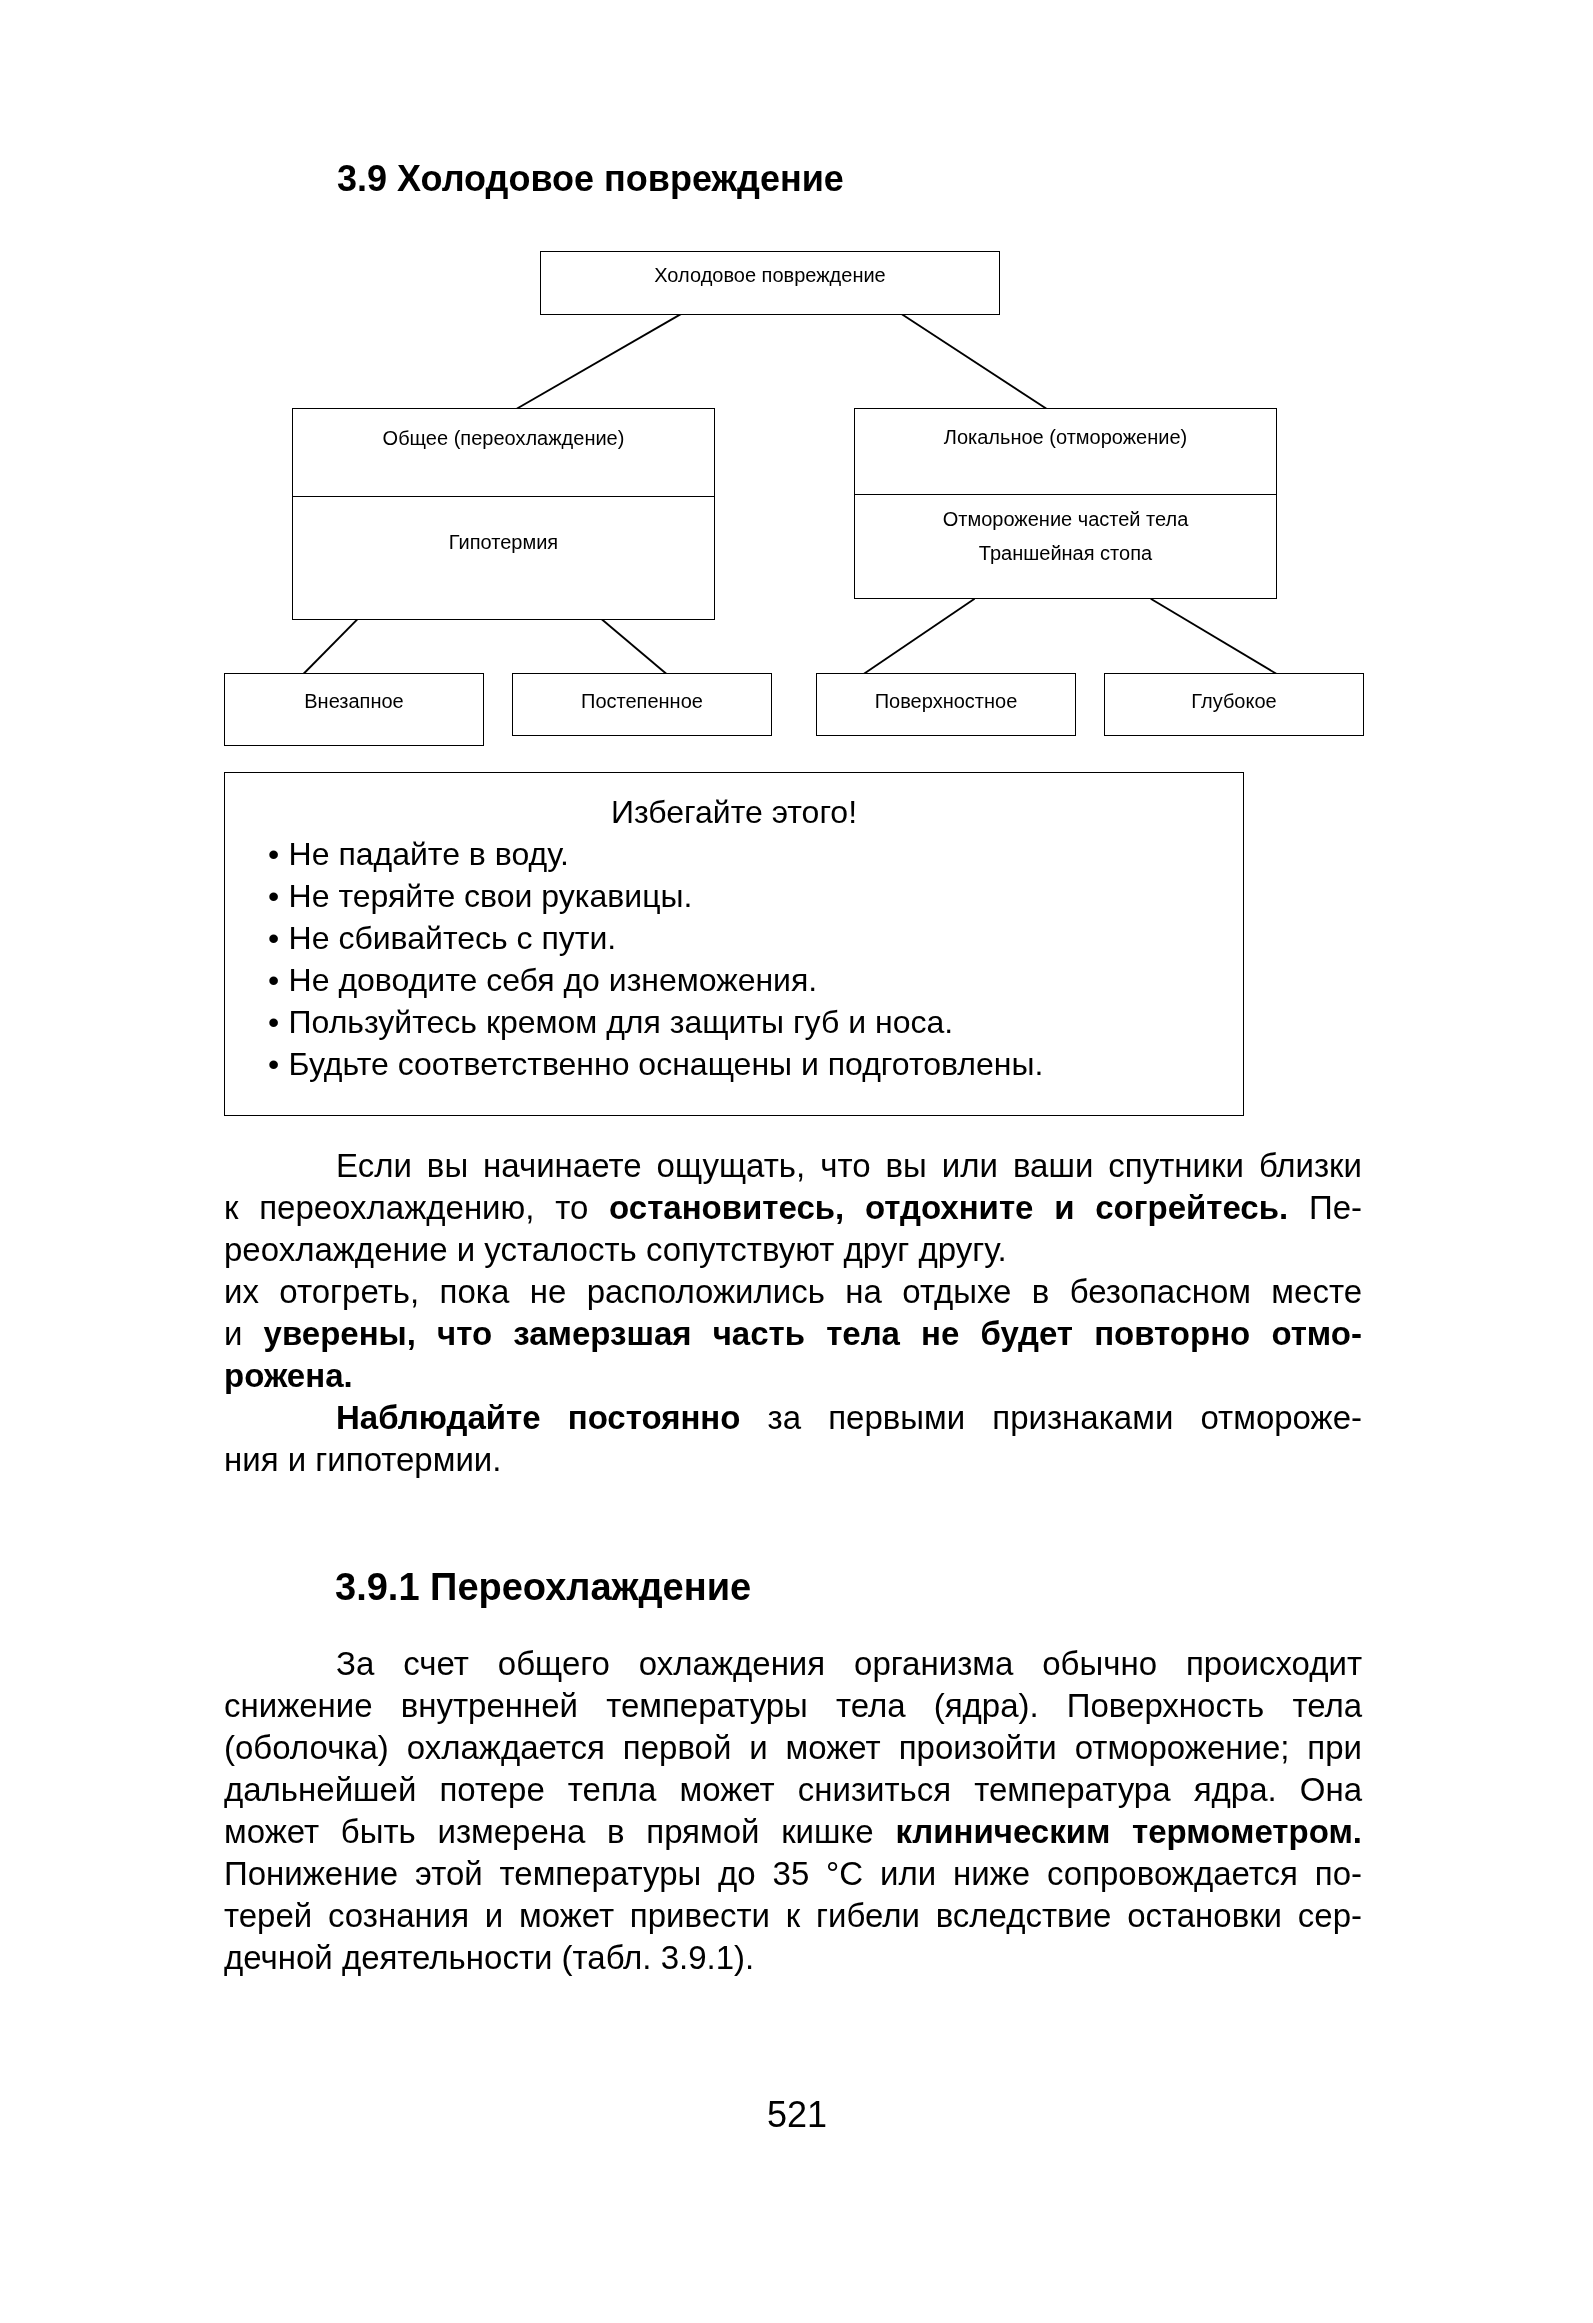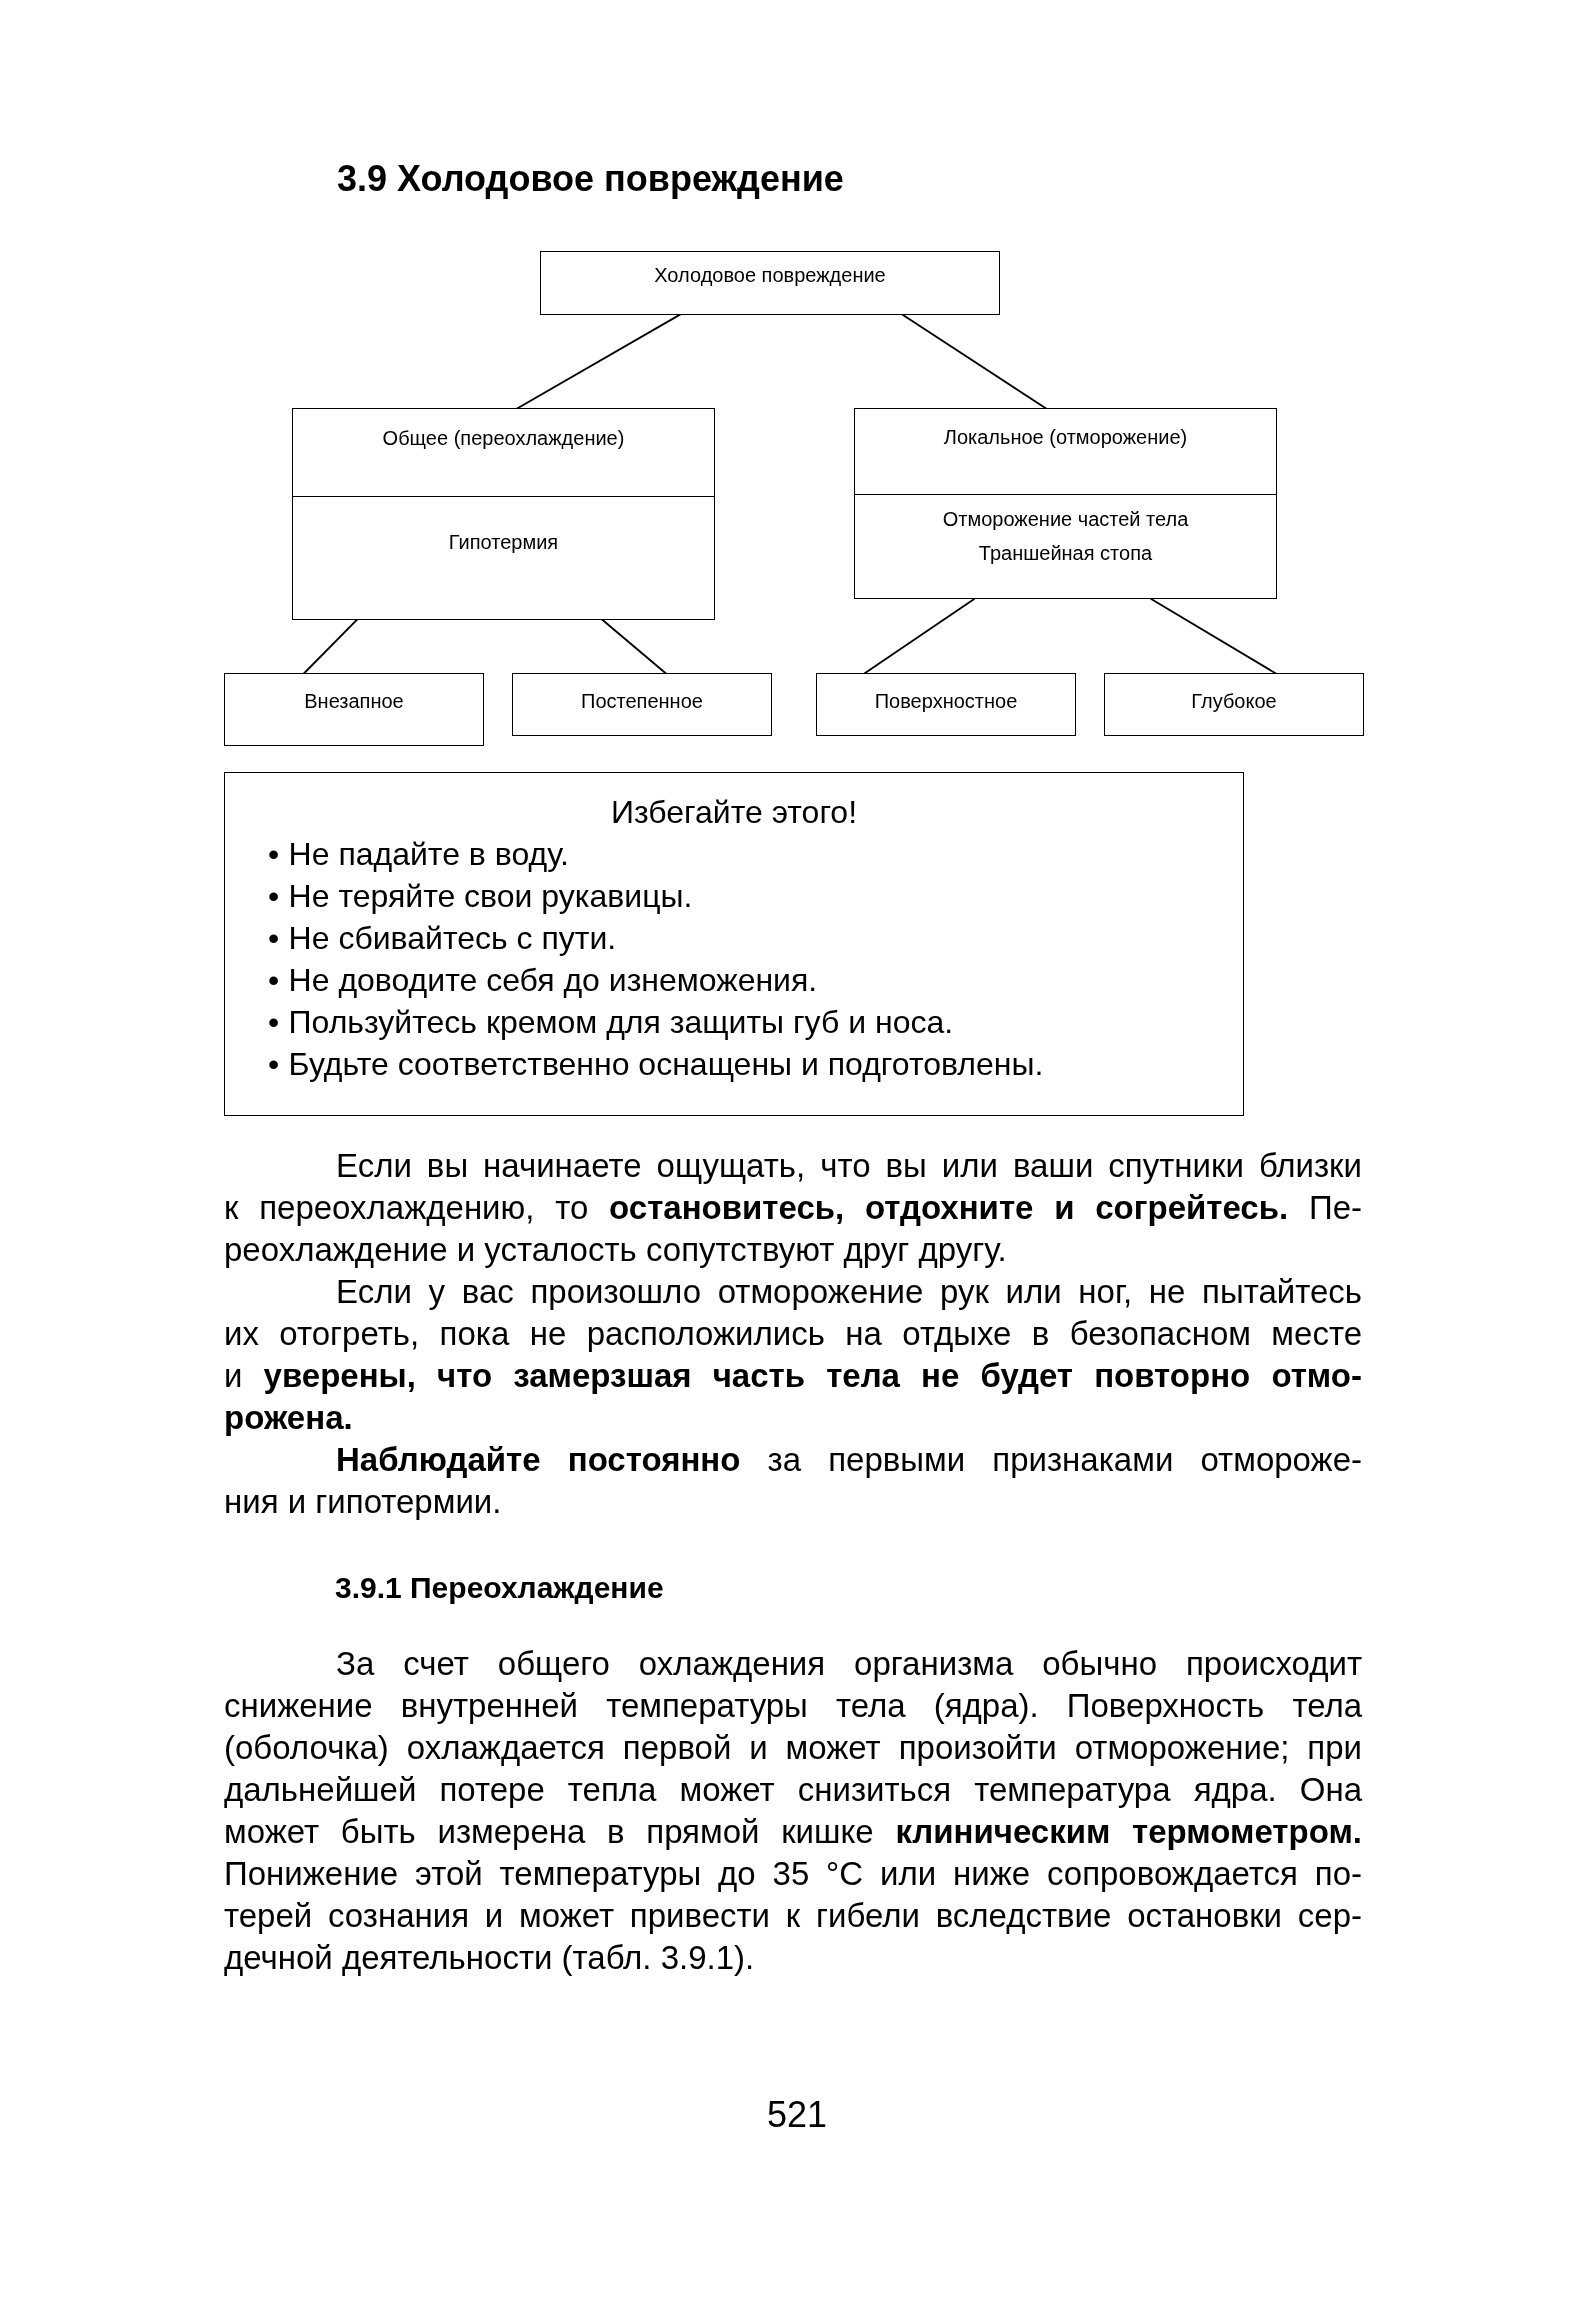--- a/index.html
+++ b/index.html
@@ -1,20 +1,20 @@
 <!DOCTYPE html>
 <html style="font-size:15px"><head>
 <meta charset="utf-8">
 <style>
   html, body { margin:0; padding:0; background:#ffffff; }
   body { width:1594px; height:2324px; position:relative; overflow:hidden;
          font-family:"Liberation Sans", sans-serif; color:#000; }
   .abs { position:absolute; }
   .h1 { left:337px; top:156px; font-size:36px; font-weight:bold; line-height:45px; white-space:nowrap; }
-  .h2 { left:335px; top:1568px; font-size:30px; font-weight:bold; line-height:39px; white-space:nowrap; }
+  .h2 { left:335px; top:1568px; font-size:38px; font-weight:bold; line-height:39px; white-space:nowrap; }
   .box { position:absolute; border:1.9px solid #000; box-sizing:border-box; background:#fff; }
   .box-text { position:absolute; left:0; right:0; text-align:center; font-size:20px; line-height:35px; white-space:nowrap; }
   .divider { position:absolute; left:0; right:0; height:0; border-top:1.9px solid #000; }
   svg.connectors { position:absolute; left:0; top:0; width:1594px; height:2324px; pointer-events:none; }
   .warn { left:224px; top:772px; width:1020px; height:344px; }
   .warn-title { position:absolute; left:0; right:0; top:19px; text-align:center; font-size:32px; line-height:41px; }
   .warn-list { position:absolute; left:43px; top:60px; margin:0; padding:0; list-style:none; }
   .warn-list li { font-size:32px; line-height:42px; white-space:nowrap; }
   .warn-list li .bullet { display:inline-block; width:20.6px; }
   .para { position:absolute; left:224px; width:1138px; font-size:33px; line-height:42px; text-align:justify; }
@@ -80,21 +80,20 @@
     <li><span class="bullet">•</span><span>Пользуйтесь кремом для защиты губ и носа.</span></li>
     <li><span class="bullet">•</span><span>Будьте соответственно  оснащены и подготовлены.</span></li>
   </ul>
 </div>
 
 <div class="para" style="top:1145px;">
   <span class="line indent">Если вы начинаете ощущать, что вы или ваши спутники близки</span>
   <span class="line"><span>к переохлаждению, то </span><b>остановитесь, отдохните и согрейтесь.</b><span> Пе-</span></span>
   <span class="line last">реохлаждение и усталость сопутствуют друг другу.</span>
 
-  <span class="line indent">Если у вас произошло отморожение рук или ног, не пытайтесь</span>
   <span class="line">их отогреть, пока не расположились на отдыхе в безопасном месте</span>
   <span class="line"><span>и </span><b>уверены, что замерзшая часть тела не будет повторно отмо-</b></span>
   <span class="line last"><b>рожена.</b></span>
 
   <span class="line indent"><b>Наблюдайте постоянно</b><span> за первыми признаками отмороже-</span></span>
   <span class="line last">ния и гипотермии.</span>
 </div>
 
 <div class="abs h2">3.9.1 Переохлаждение</div>
 

